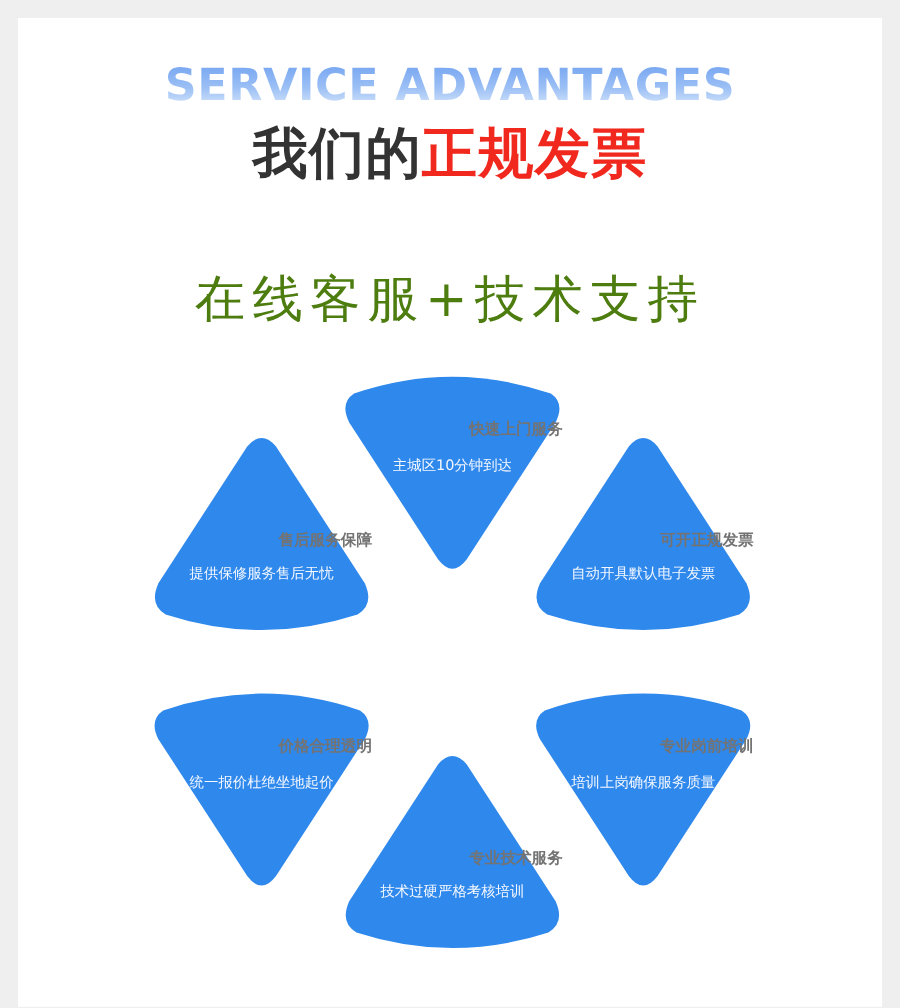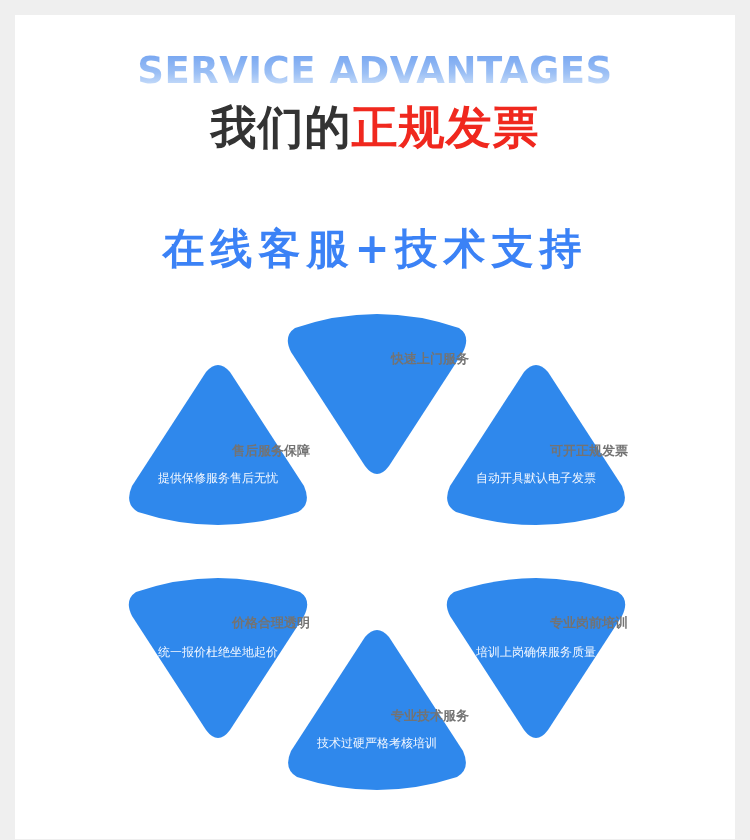--- a/index.html
+++ b/index.html
@@ -53,22 +53,22 @@
     color: #ffffff;
     font-size: 20px;
     line-height: 38px;
     text-align: center;
     letter-spacing: 1px;
   }
   .blue-title {
     position: absolute;
     left: 0; top: 207px; width: 720px;
     text-align: center;
-    color: #3b82f6;
-    font-weight: bold;
+    color: #4d7c0f;
+    font-weight: normal;
     font-size: 42px;
     line-height: 54px;
     letter-spacing: 6px;
   }
   .card {
     position: absolute;
     width: 184px; height: 170px;
   }
   .card svg { position: absolute; left: 0; top: 0; }
   .card .title {
@@ -107,20 +107,21 @@
   </div>
 
 
   <div class="blue-title">在线客服+技术支持</div>
 
   <div class="card down" style="left:270px; top:293px;">
     <svg width="184" height="170" viewBox="0 0 184 170">
       <path d="M10 20 Q92 -8 174 20 Q186 28 178 44 L104 158 Q92 174 80 158 L6 44 Q-2 28 10 20 Z" fill="#2f88ec"></path>
     </svg>
     <div class="title">快速上门服务</div>
+    <div class="sub">主城区10分钟到达</div>
   </div>
 
   <div class="card up" style="left:111px; top:347px;">
     <svg width="184" height="170" viewBox="0 0 184 170">
       <path d="M80 10 Q92 -4 104 10 L178 124 Q186 142 172 150 Q92 176 12 150 Q-2 142 6 124 Z" fill="#2f88ec"></path>
     </svg>
     <div class="title">售后服务保障</div>
     <div class="sub">提供保修服务售后无忧</div>
   </div>
 

